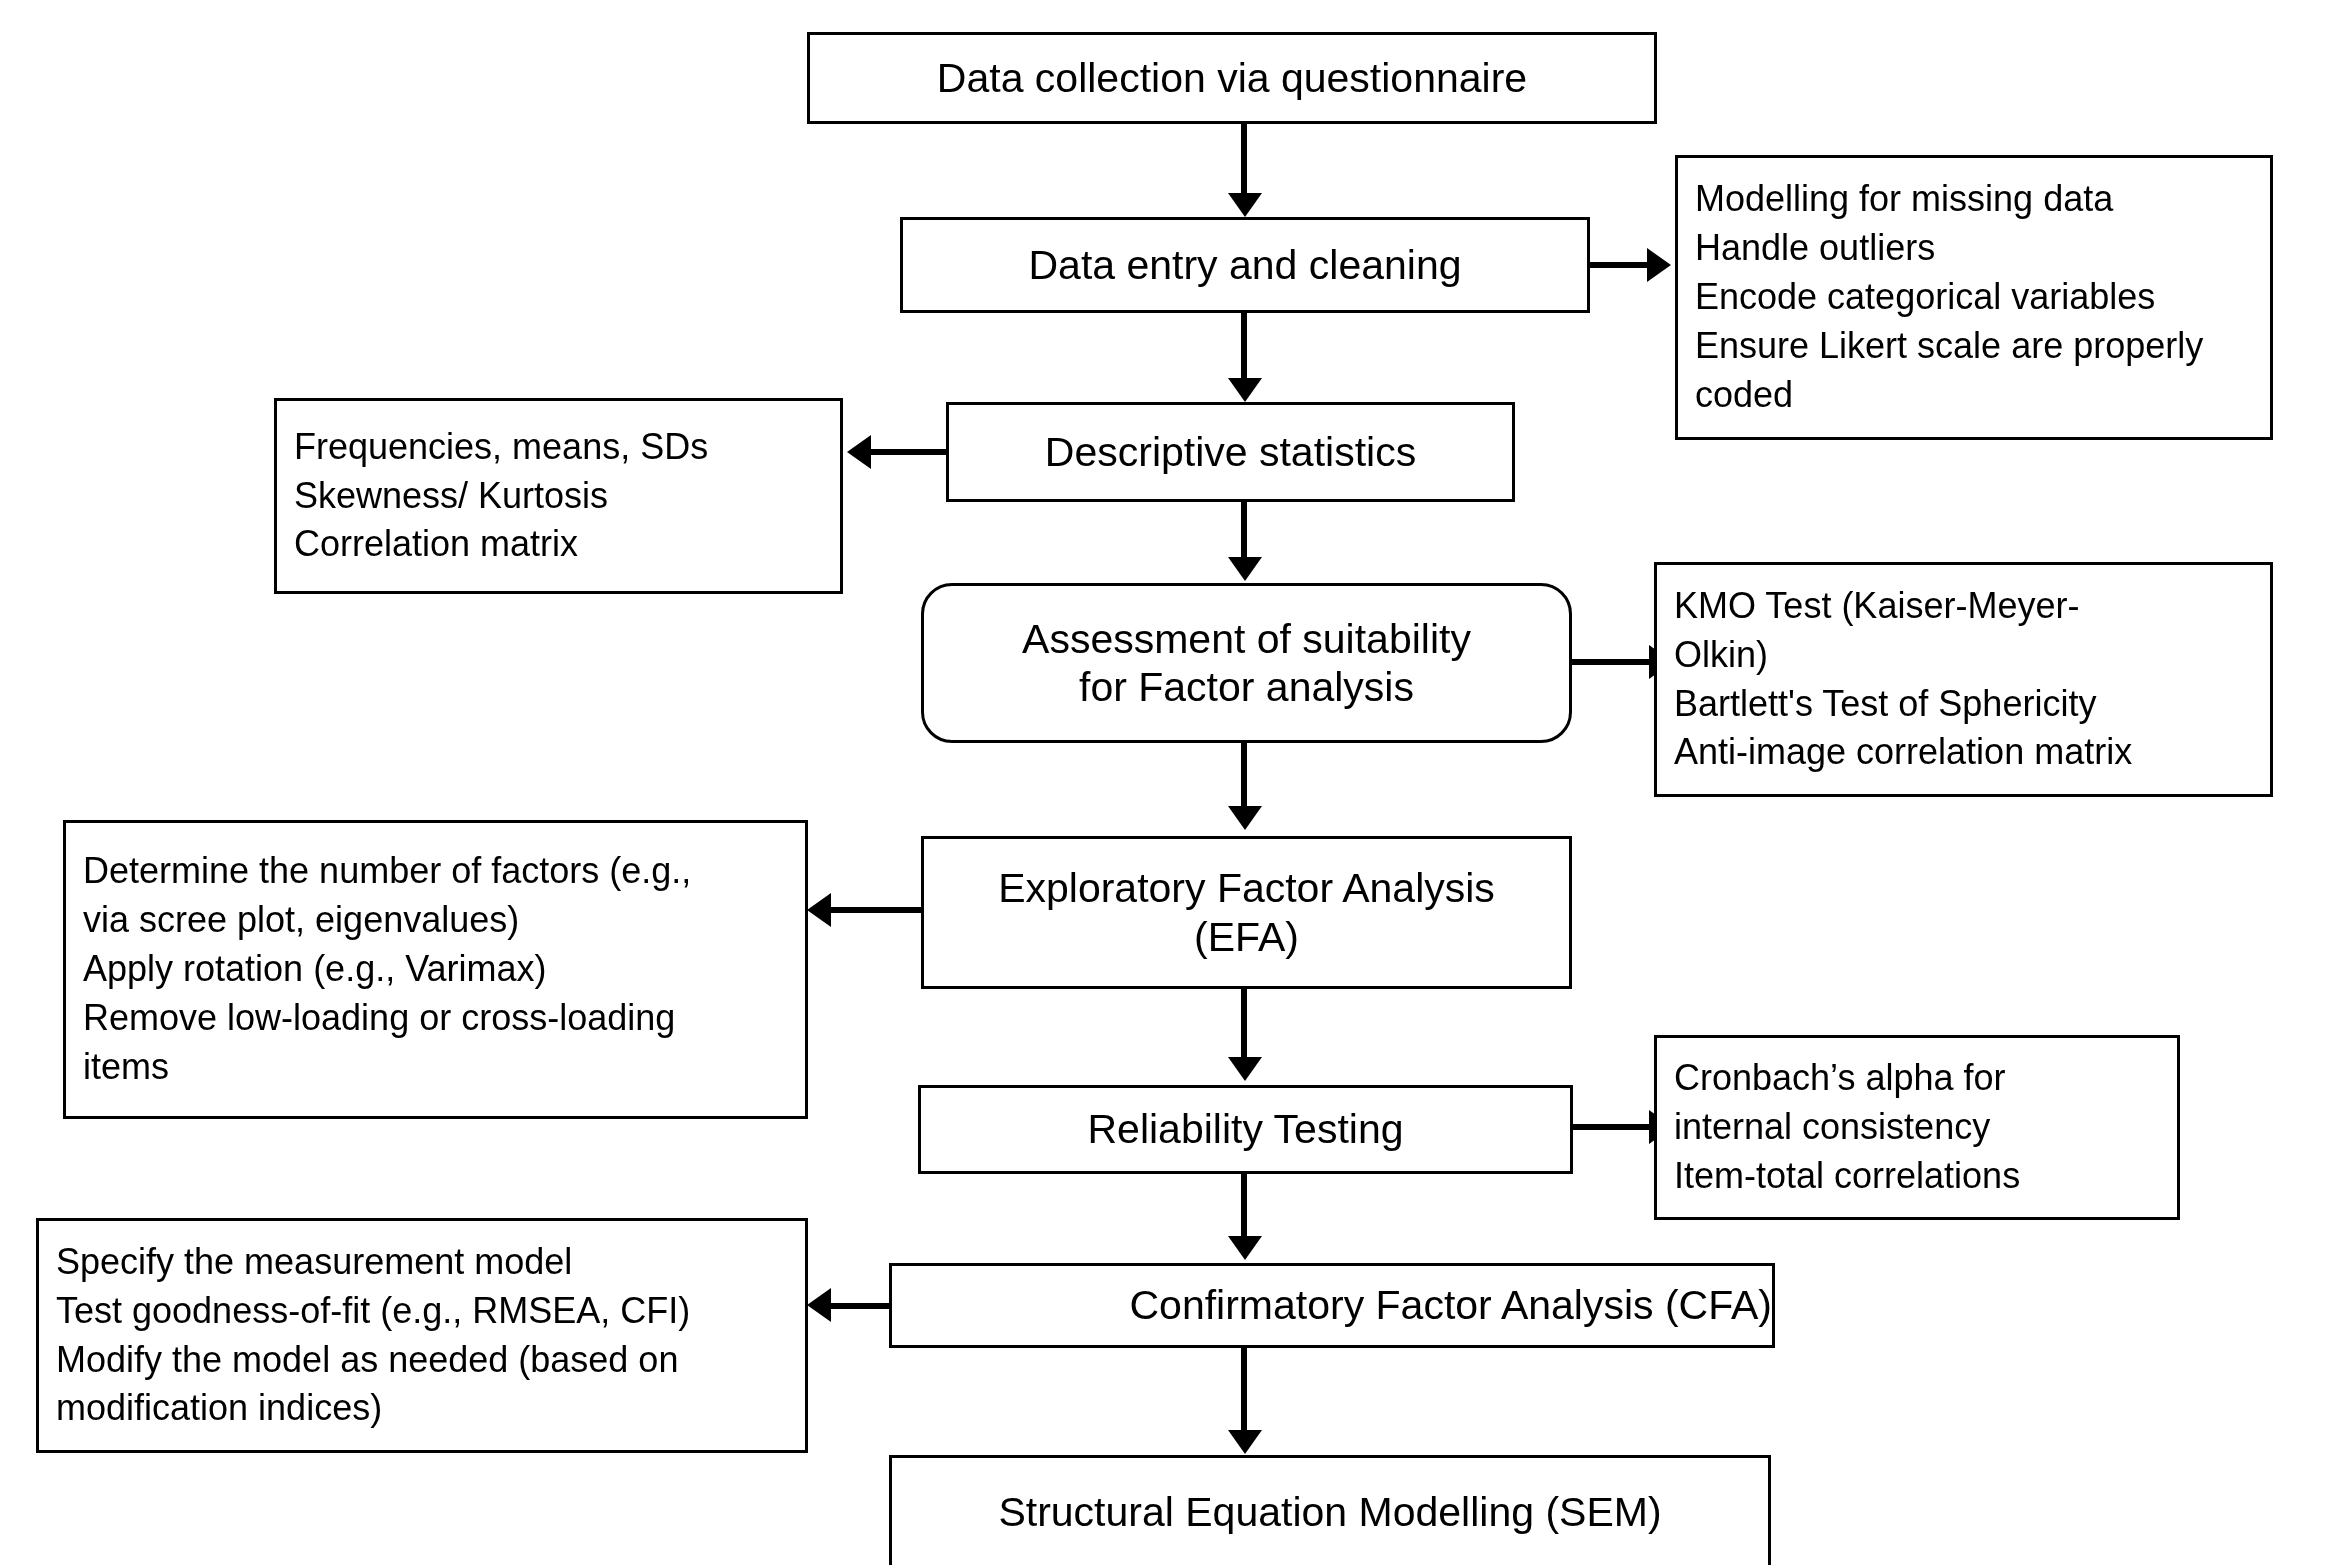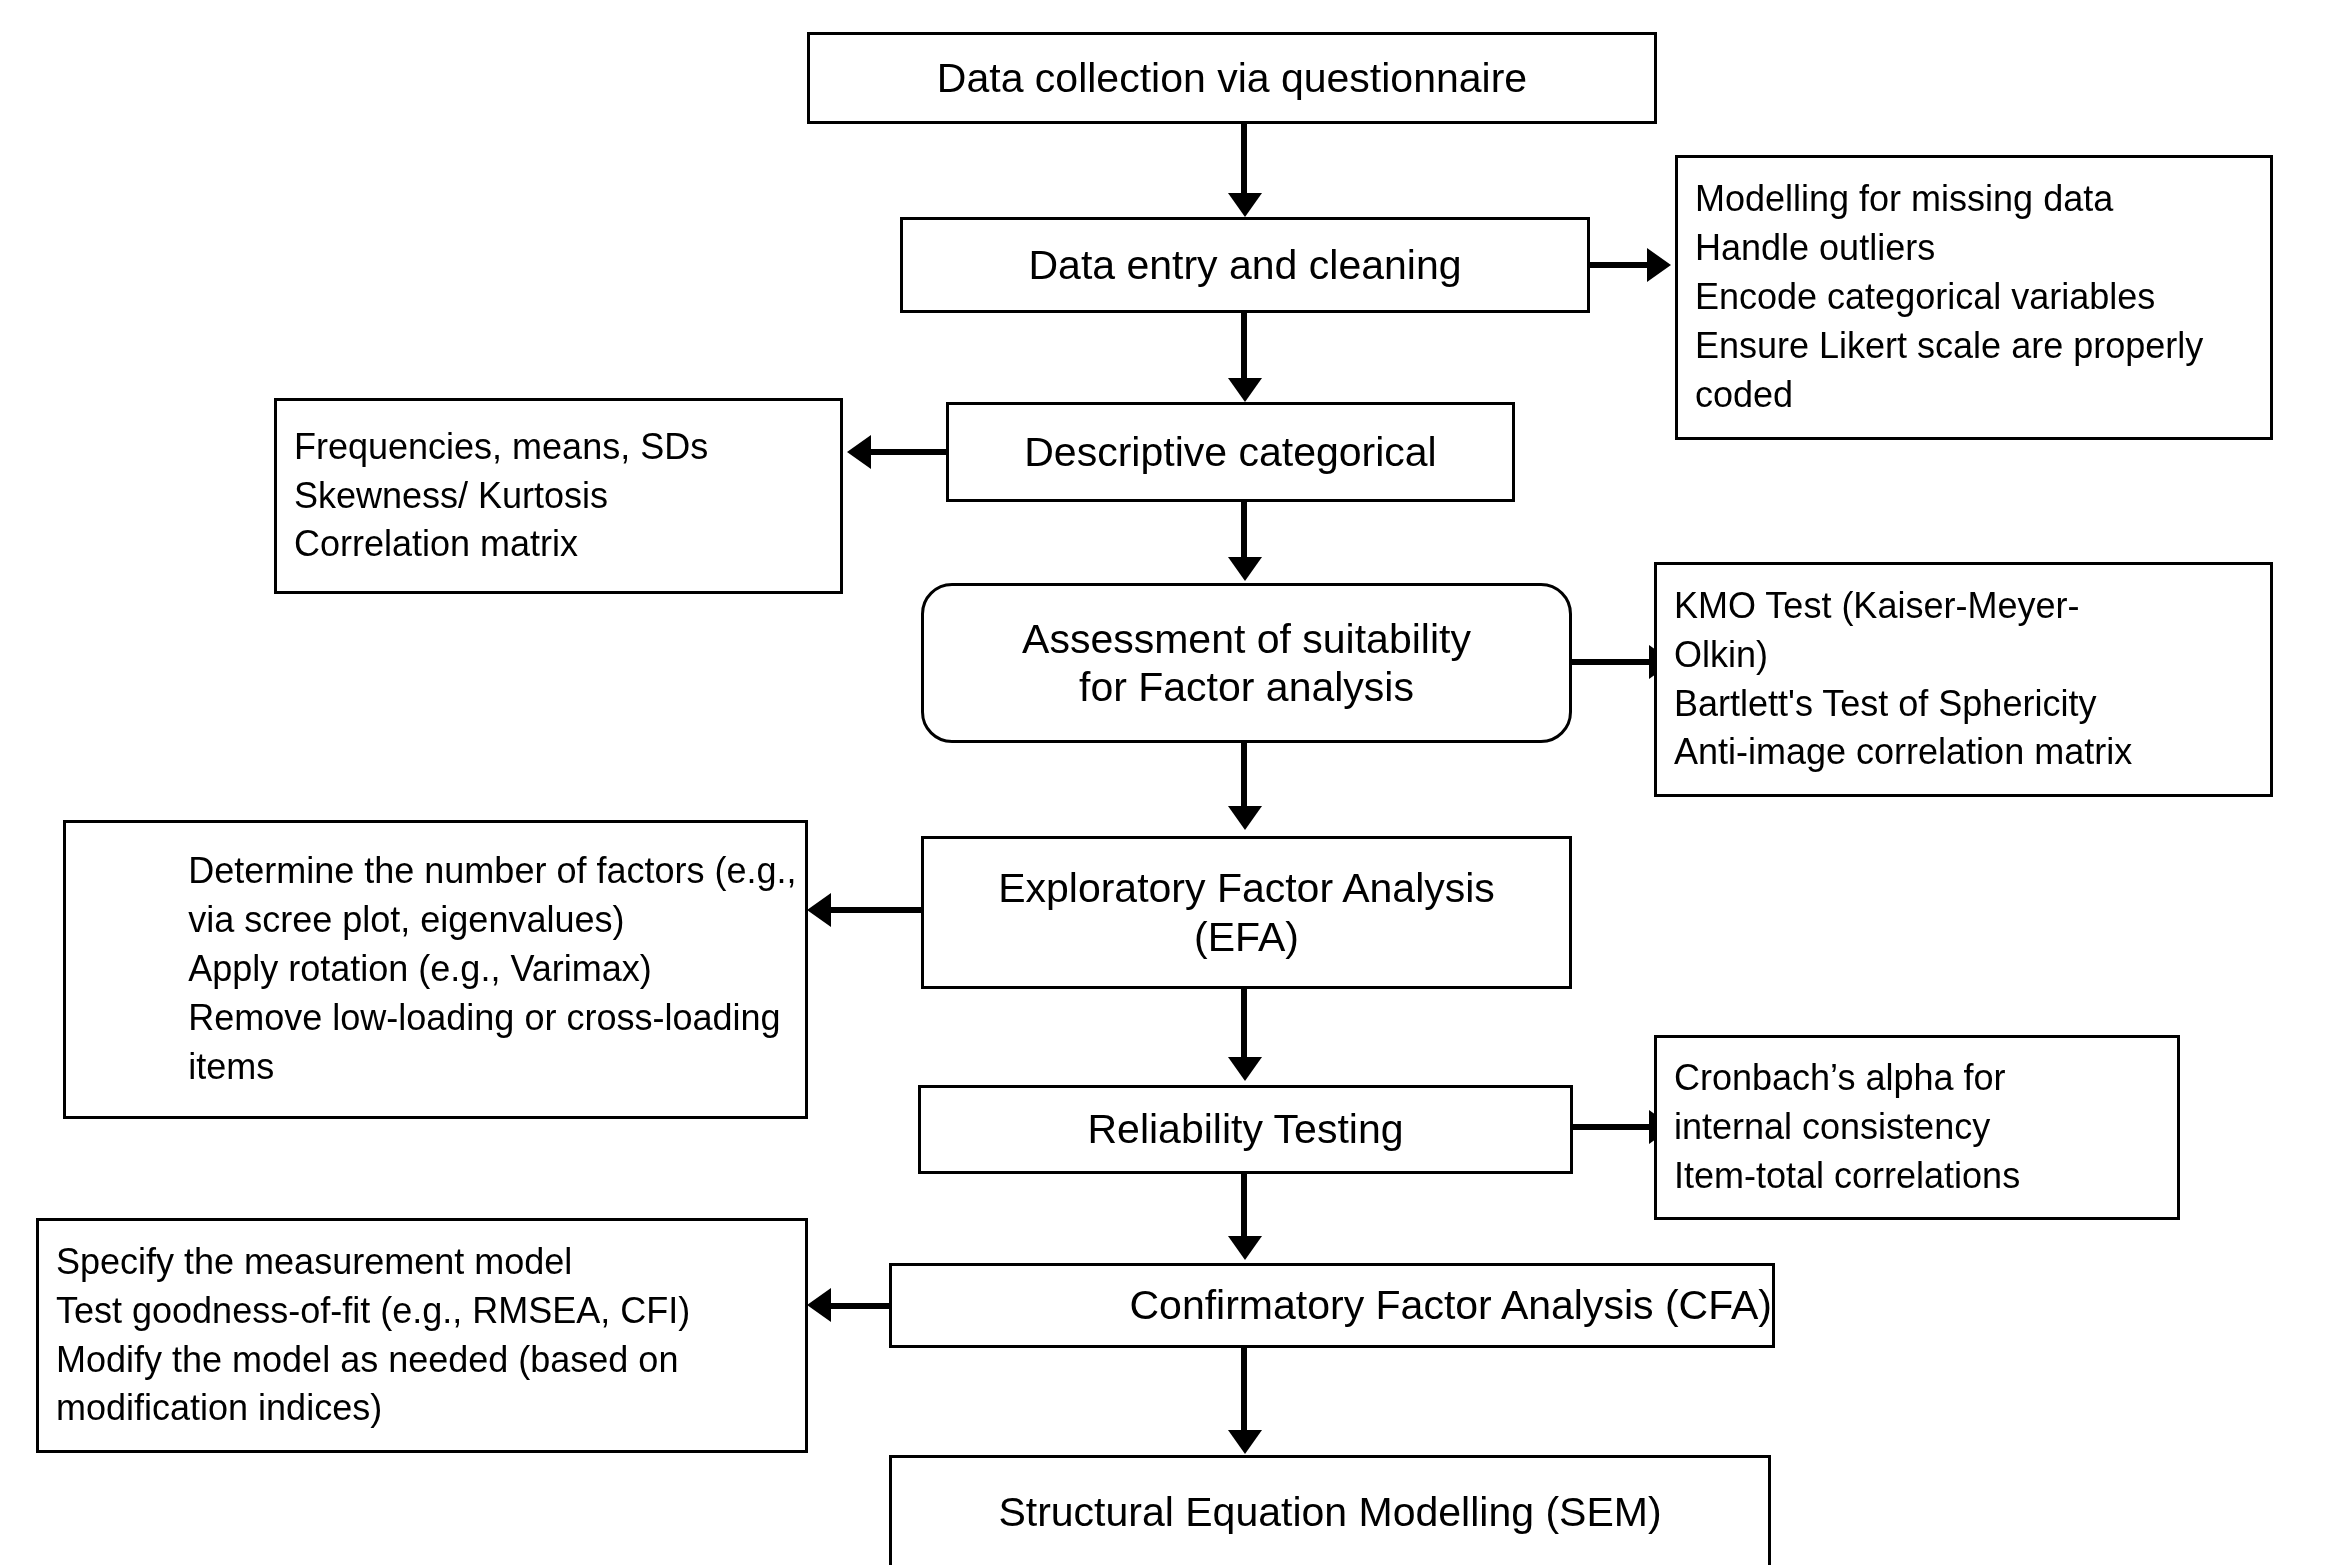--- a/index.html
+++ b/index.html
@@ -140,21 +140,21 @@
 
   <div class="node" style="left:807px; top:32px; width:850px; height:92px;">
     <span class="node-text">Data collection via questionnaire</span>
   </div>
 
   <div class="node" style="left:900px; top:217px; width:690px; height:96px;">
     <span class="node-text">Data entry and cleaning</span>
   </div>
 
   <div class="node" style="left:946px; top:402px; width:569px; height:100px;">
-    <span class="node-text">Descriptive categorical</span>
+    <span class="node-text">Descriptive statistics</span>
   </div>
 
   <div class="node" style="left:921px; top:583px; width:651px; height:160px;border-radius:31px;">
     <span class="node-text">Assessment of suitability
 for Factor analysis</span>
   </div>
 
   <div class="node" style="left:921px; top:836px; width:651px; height:153px;">
     <span class="node-text">Exploratory Factor Analysis
 (EFA)</span>
@@ -186,21 +186,21 @@
 Correlation matrix</span>
   </div>
 
   <div class="note" style="left:1654px; top:562px; width:619px; height:235px;">
     <span class="note-text">KMO Test (Kaiser-Meyer-
 Olkin)
 Bartlett's Test of Sphericity
 Anti-image correlation matrix</span>
   </div>
 
-  <div class="note" style="left:63px; top:820px; width:745px; height:299px;justify-content:flex-end;">
+  <div class="note" style="left:63px; top:820px; width:745px; height:299px;">
     <span class="note-text">Determine the number of factors (e.g.,
 via scree plot, eigenvalues)
 Apply rotation (e.g.,  Varimax)
 Remove low-loading or cross-loading
 items</span>
   </div>
 
   <div class="note" style="left:1654px; top:1035px; width:526px; height:185px;">
     <span class="note-text">Cronbach’s alpha for
 internal consistency

